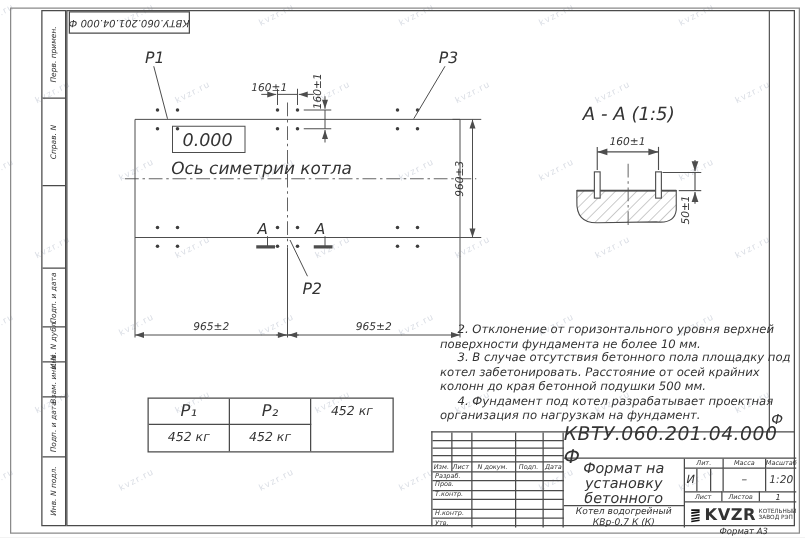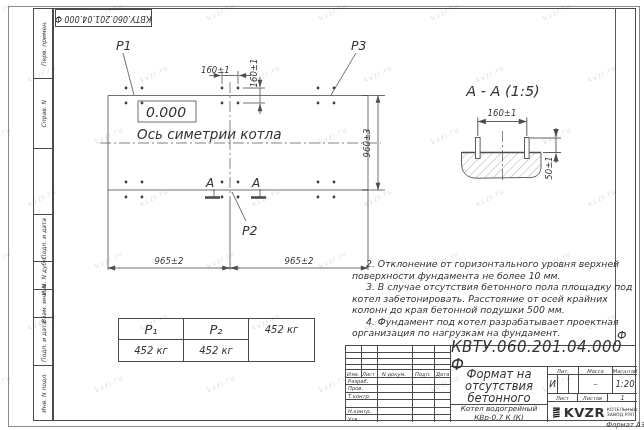--- a/index.html
+++ b/index.html
@@ -62,21 +62,21 @@
   .colc { display:flex; flex-direction:column; align-items:center; justify-content:center; }
   .role-row { position:absolute; left:0; width:105px; height:7.5px; border-bottom:1px solid #4a4a4a;
               box-sizing:border-box; padding-left:2px; display:flex; align-items:center; }
   .rev-line { position:absolute; left:0; width:105px; border-top:1px solid #4a4a4a; }
   .vcol { position:absolute; top:0; border-left:1px solid #4a4a4a; }
   .logo-row { position:absolute; left:202px; top:55px; width:89px; height:21px;
               border-top:1px solid #4a4a4a; box-sizing:border-box;
               display:flex; align-items:center; padding-left:3px; gap:2px; font-style:normal; }
   .kvzr { font-weight:bold; font-size:13px; letter-spacing:.4px; }
   .logo-cap { font-size:4.6px; line-height:5px; color:#333; }
-  .format-note { position:absolute; left:545px; top:421px; width:100px; text-align:right;
+  .format-note { position:absolute; left:545px; top:421px; width:100px; text-align:center;
                  font-size:6.8px; font-style:italic; z-index:3; }
 </style>
 </head>
 <body>
 
 <div class="sheet">
 
   <div class="wm-layer">
       <span class="wm" style="left: -18px; top: 8px;">kvzr.ru</span>
       <span class="wm" style="left: 94px; top: 8px;">kvzr.ru</span>
@@ -321,21 +321,21 @@
       <div class="role-row tiny" style="top:46.5px">Т.контр.</div>
       <div class="role-row tiny" style="top:54px"></div>
       <div class="role-row tiny" style="top:61.5px">Н.контр.</div>
       <div class="role-row tiny" style="top:69px;border-bottom:none">Утв.</div>
     </div>
 
     <div class="tb-abs b-b center" style="left:105px;top:0;width:186px;height:21px;font-size:15px;letter-spacing:.4px">КВТУ.060.201.04.000 Ф</div>
 
     <div class="tb-abs b-r colc" style="left:105px;top:21px;width:97px;height:37px;font-size:11.5px;line-height:12px">
       <span>Формат на</span>
-      <span>отсутствия</span>
+      <span>установку</span>
       <span>бетонного</span>
     </div>
 
     <div class="tb-abs b-r b-t colc" style="left:105px;top:58px;width:97px;height:18px;font-size:7.3px;line-height:8.2px">
       <span>Котел водогрейный</span>
       <span>КВр-0,7 К (К)</span>
     </div>
 
     <div class="tb-abs" style="left:202px;top:21px;width:89px;height:34px;">
       <div class="tb-abs b-b b-r center tiny" style="left:0;top:0;width:31px;height:8px">Лит.</div>

